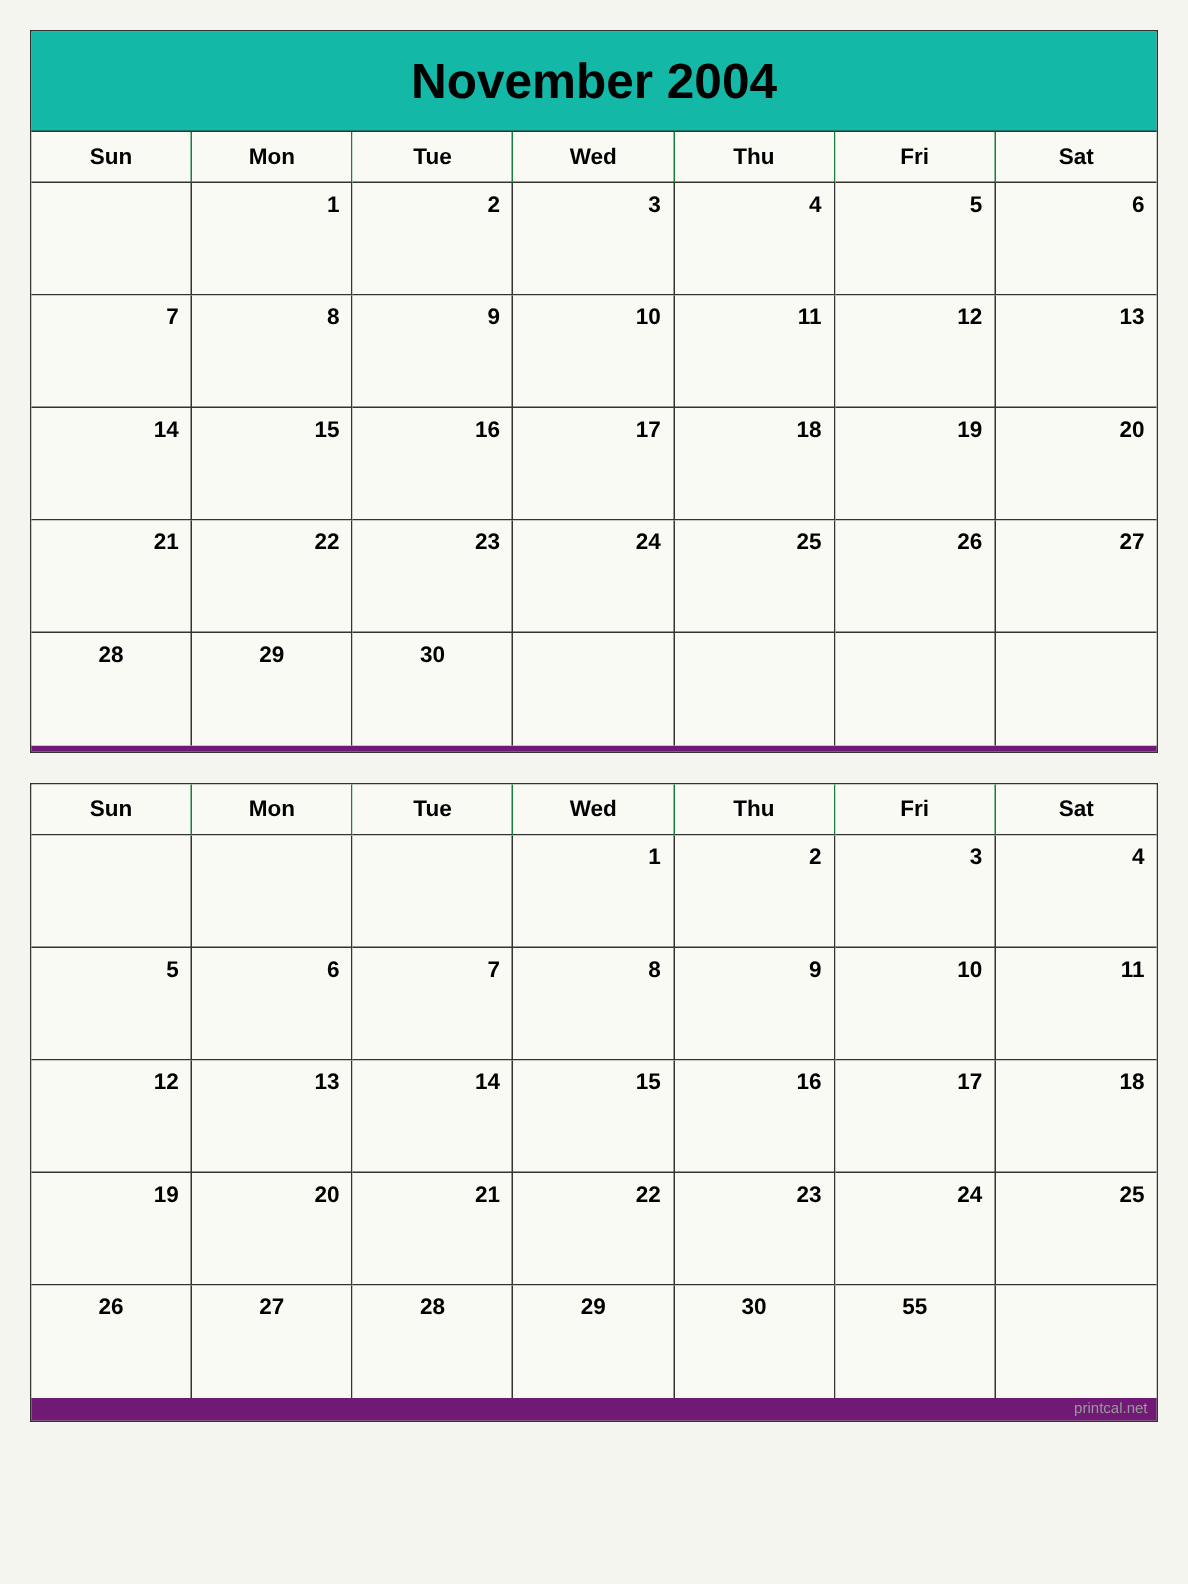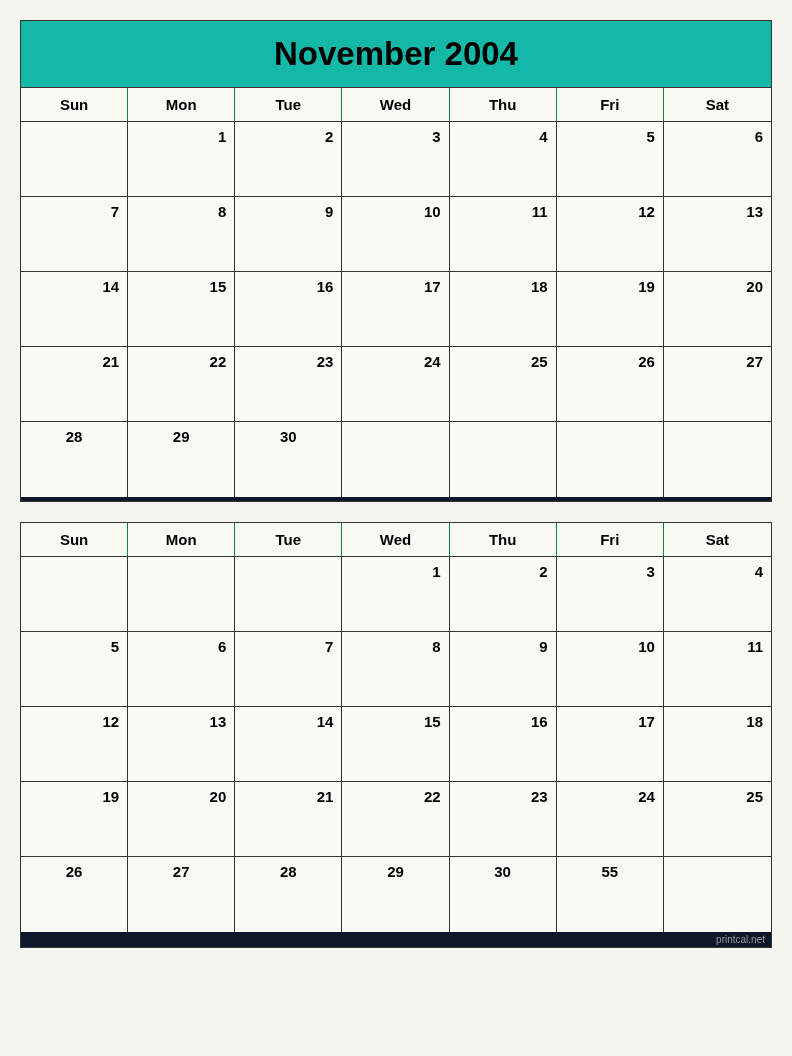--- a/index.html
+++ b/index.html
@@ -67,21 +67,21 @@
     }
     .row-last .day-cell {
       border-bottom: none;
       text-align: center;
     }
     .watermark {
       text-align: right;
       font-size: 10px;
       color: #999;
       padding: 2px 6px 2px 0;
-      background: #0f172a;
+      background: #701a75;
     }
   </style>
 </head>
 <body>
 
 <div class="calendar">
   <div class="calendar-title">November 2004</div>
   <div class="calendar-grid">
 
     <div class="day-header">Sun</div>

